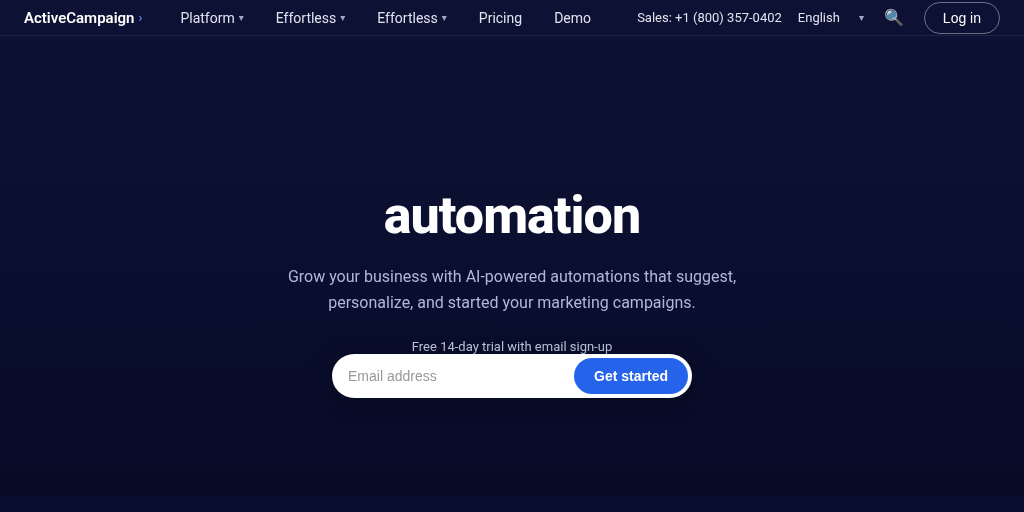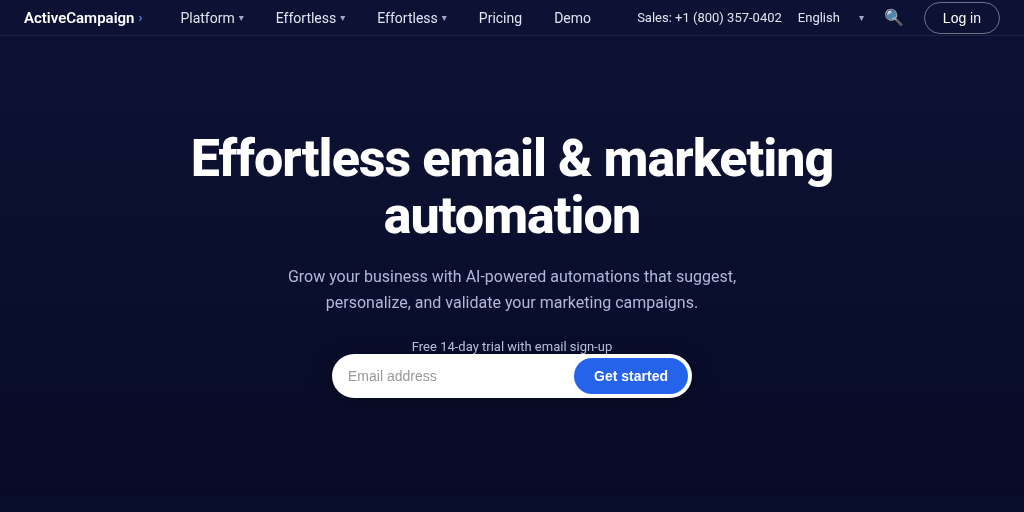--- a/index.html
+++ b/index.html
@@ -230,24 +230,24 @@
     </div>
     <button class="search-icon-btn">
       <span>🔍</span>
     </button>
     <button class="login-btn">Log in</button>
   </div>
 </nav>
 
 <section class="hero">
   <h1 class="hero-title">
-    <span>Effortless email &amp; marketing</span><br>
+    <br>
     <span>automation</span>
   </h1>
-  <p class="hero-subtitle">Grow your business with AI-powered automations that suggest, personalize, and validate your marketing campaigns.</p>
+  <p class="hero-subtitle">Grow your business with AI-powered automations that suggest, personalize, and started your marketing campaigns.</p>
   <p class="trial-label">Free 14-day trial with email sign-up</p>
 
   <div class="signup-form">
     <input class="email-input" type="email" placeholder="Email address" style="">
     <button class="get-started-btn">Get started</button>
   </div>
 
 </section>
 
 </body></html>

